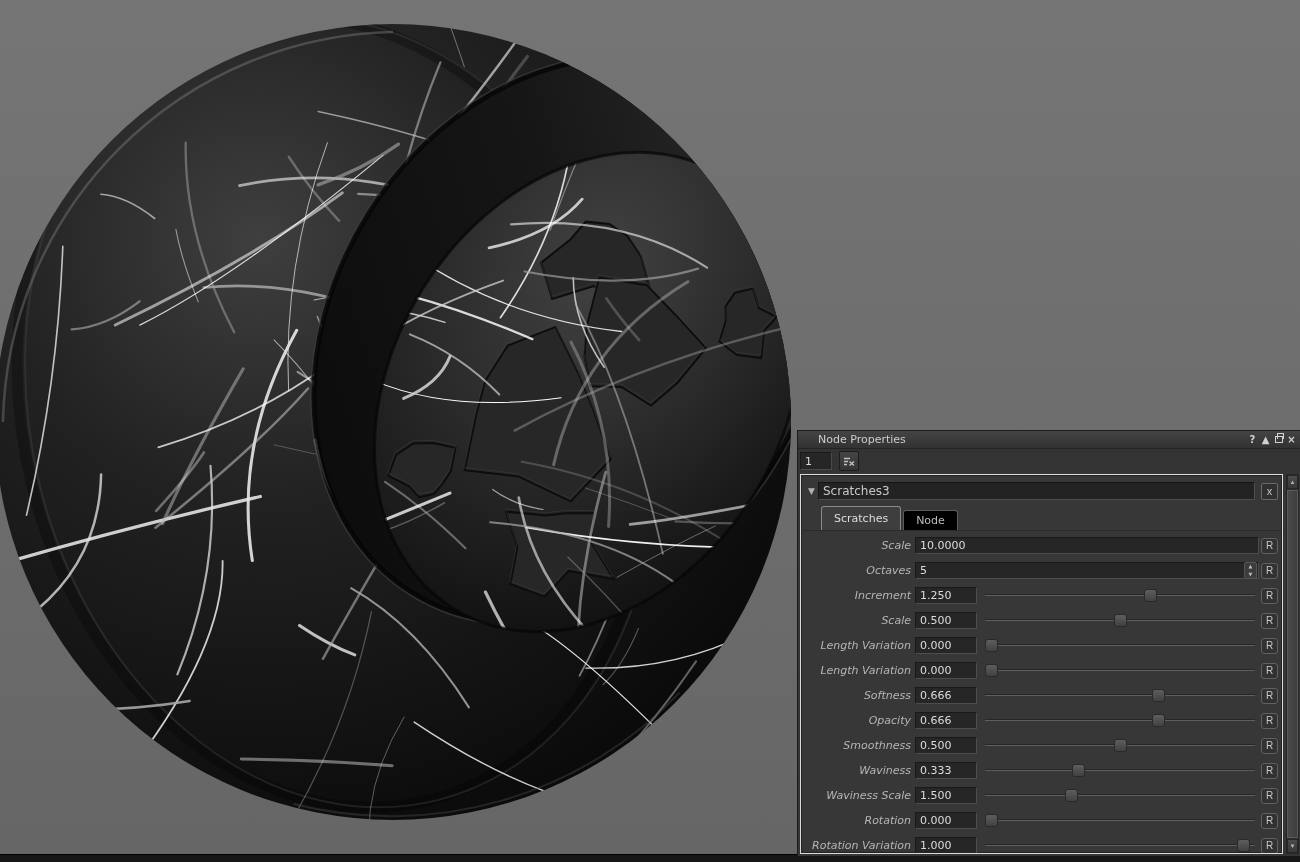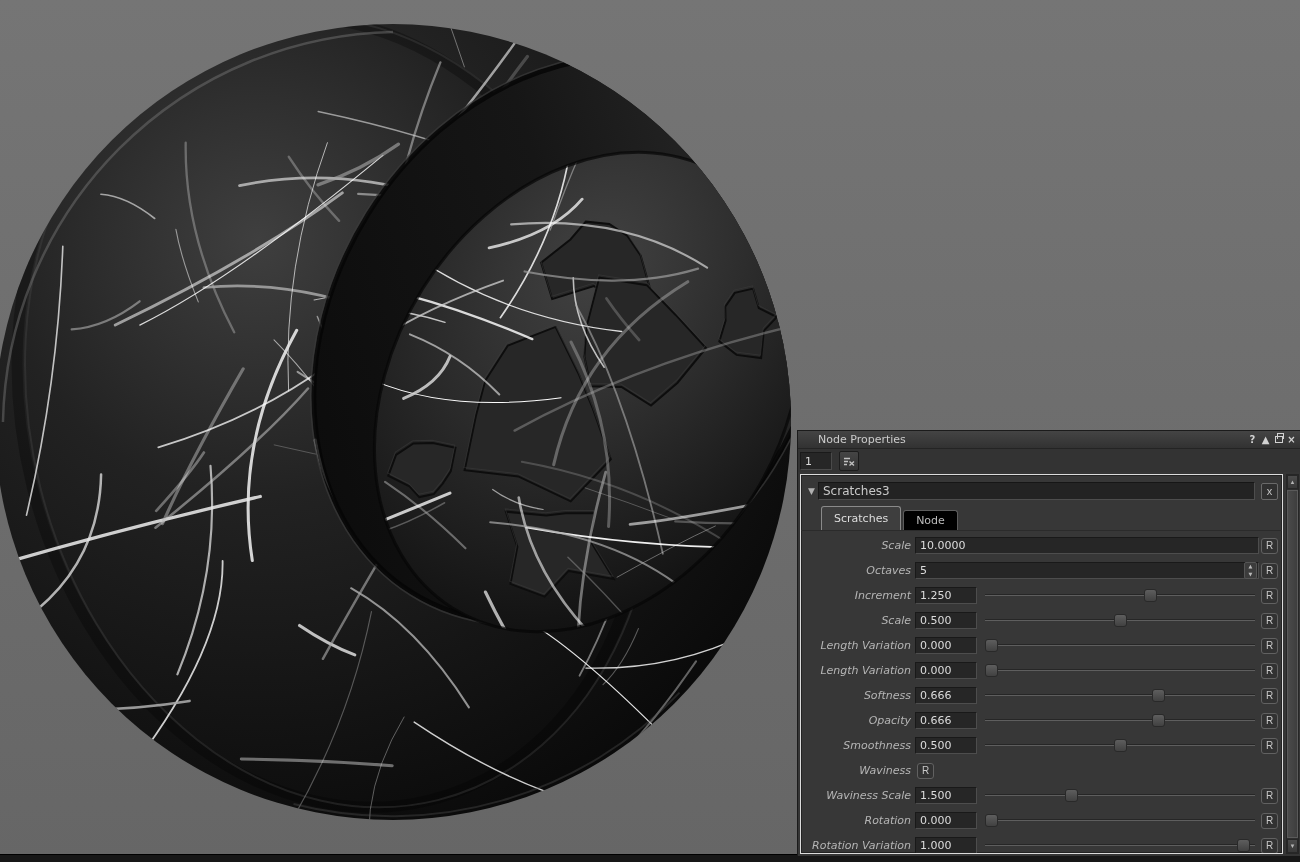--- a/index.html
+++ b/index.html
@@ -410,20 +410,27 @@
               <input class="pfield small" value="0.500" style="">
               <div class="slider">
                 <div class="track"></div>
                 <div class="handle" style="left: calc(50% - 6.5px);"></div>
               </div>
             </div>
             <button class="rbtn">R</button>
           </div>
           <div class="prow">
             <div class="plabel">Waviness</div>
+            <div class="pcontrols">
+              <input class="pfield small" value="0.333" style="">
+              <div class="slider">
+                <div class="track"></div>
+                <div class="handle" style="left: calc(34% - 4.4px);"></div>
+              </div>
+            </div>
             <button class="rbtn">R</button>
           </div>
           <div class="prow">
             <div class="plabel">Waviness Scale</div>
             <div class="pcontrols">
               <input class="pfield small" value="1.500" style="">
               <div class="slider">
                 <div class="track"></div>
                 <div class="handle" style="left: calc(31% - 4px);"></div>
               </div>

